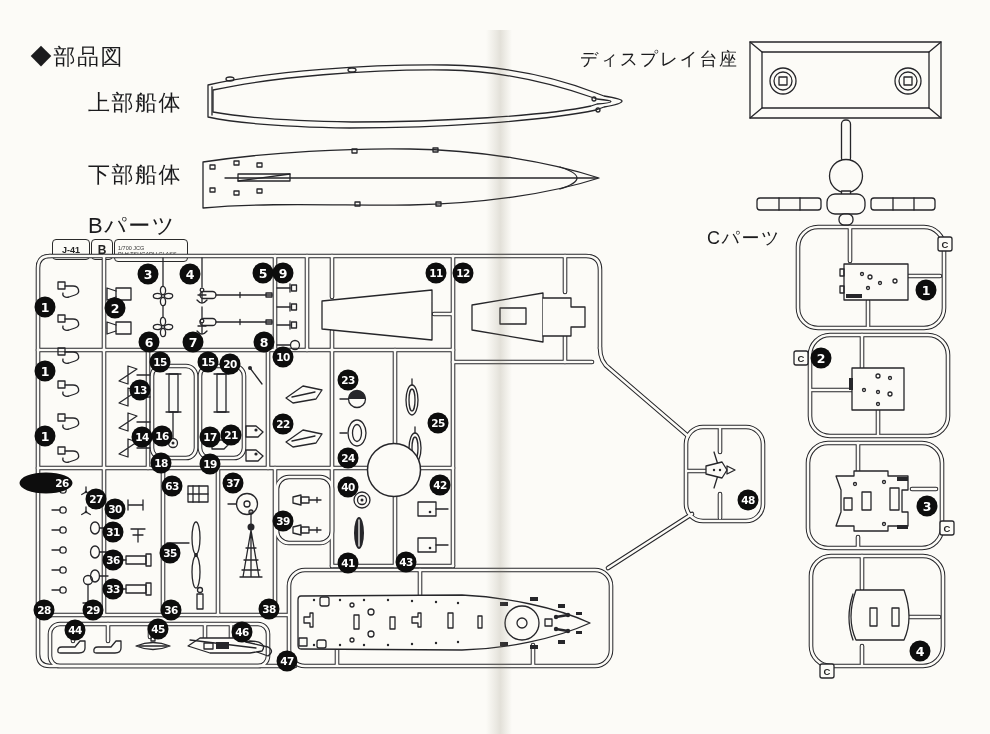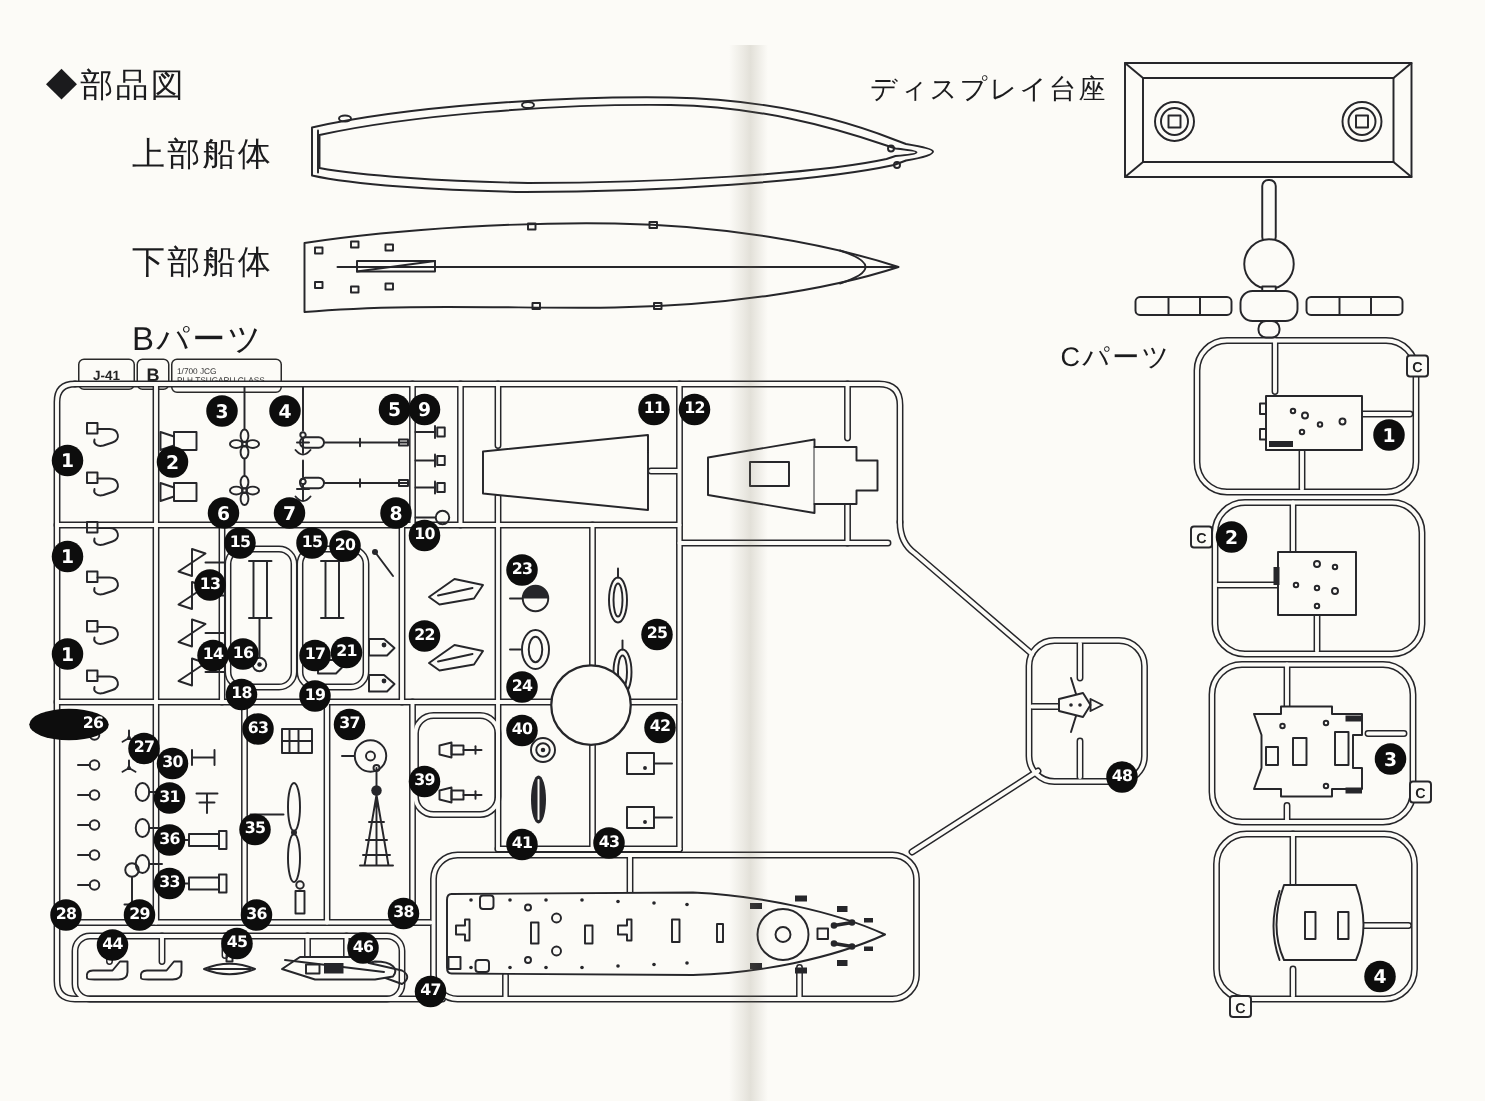--- a/index.html
+++ b/index.html
@@ -548,20 +548,20 @@
       <div class="callout sm" style="left: 269px; top: 609px;">38</div>
       <div class="callout sm" style="left: 283px; top: 521px;">39</div>
       <div class="callout sm" style="left: 348px; top: 487px;">40</div>
       <div class="callout sm" style="left: 348px; top: 563px;">41</div>
       <div class="callout sm" style="left: 440px; top: 485px;">42</div>
       <div class="callout sm" style="left: 406px; top: 562px;">43</div>
       <div class="callout sm" style="left: 75px; top: 630px;">44</div>
       <div class="callout sm" style="left: 158px; top: 629px;">45</div>
       <div class="callout sm" style="left: 242px; top: 632px;">46</div>
       <div class="callout sm" style="left: 287px; top: 661px;">47</div>
-      <div class="callout sm" style="left: 748px; top: 500px; margin-top: 18px;">48</div>
+      <div class="callout sm" style="left: 748px; top: 500px;">48</div>
       <div class="callout" style="left: 926px; top: 290px;">1</div>
       <div class="callout" style="left: 821px; top: 358px;">2</div>
       <div class="callout" style="left: 927px; top: 506px;">3</div>
       <div class="callout" style="left: 920px; top: 651px;">4</div>
     </div>
   <div class="fold"></div>
 </div>
 
 </body></html>

